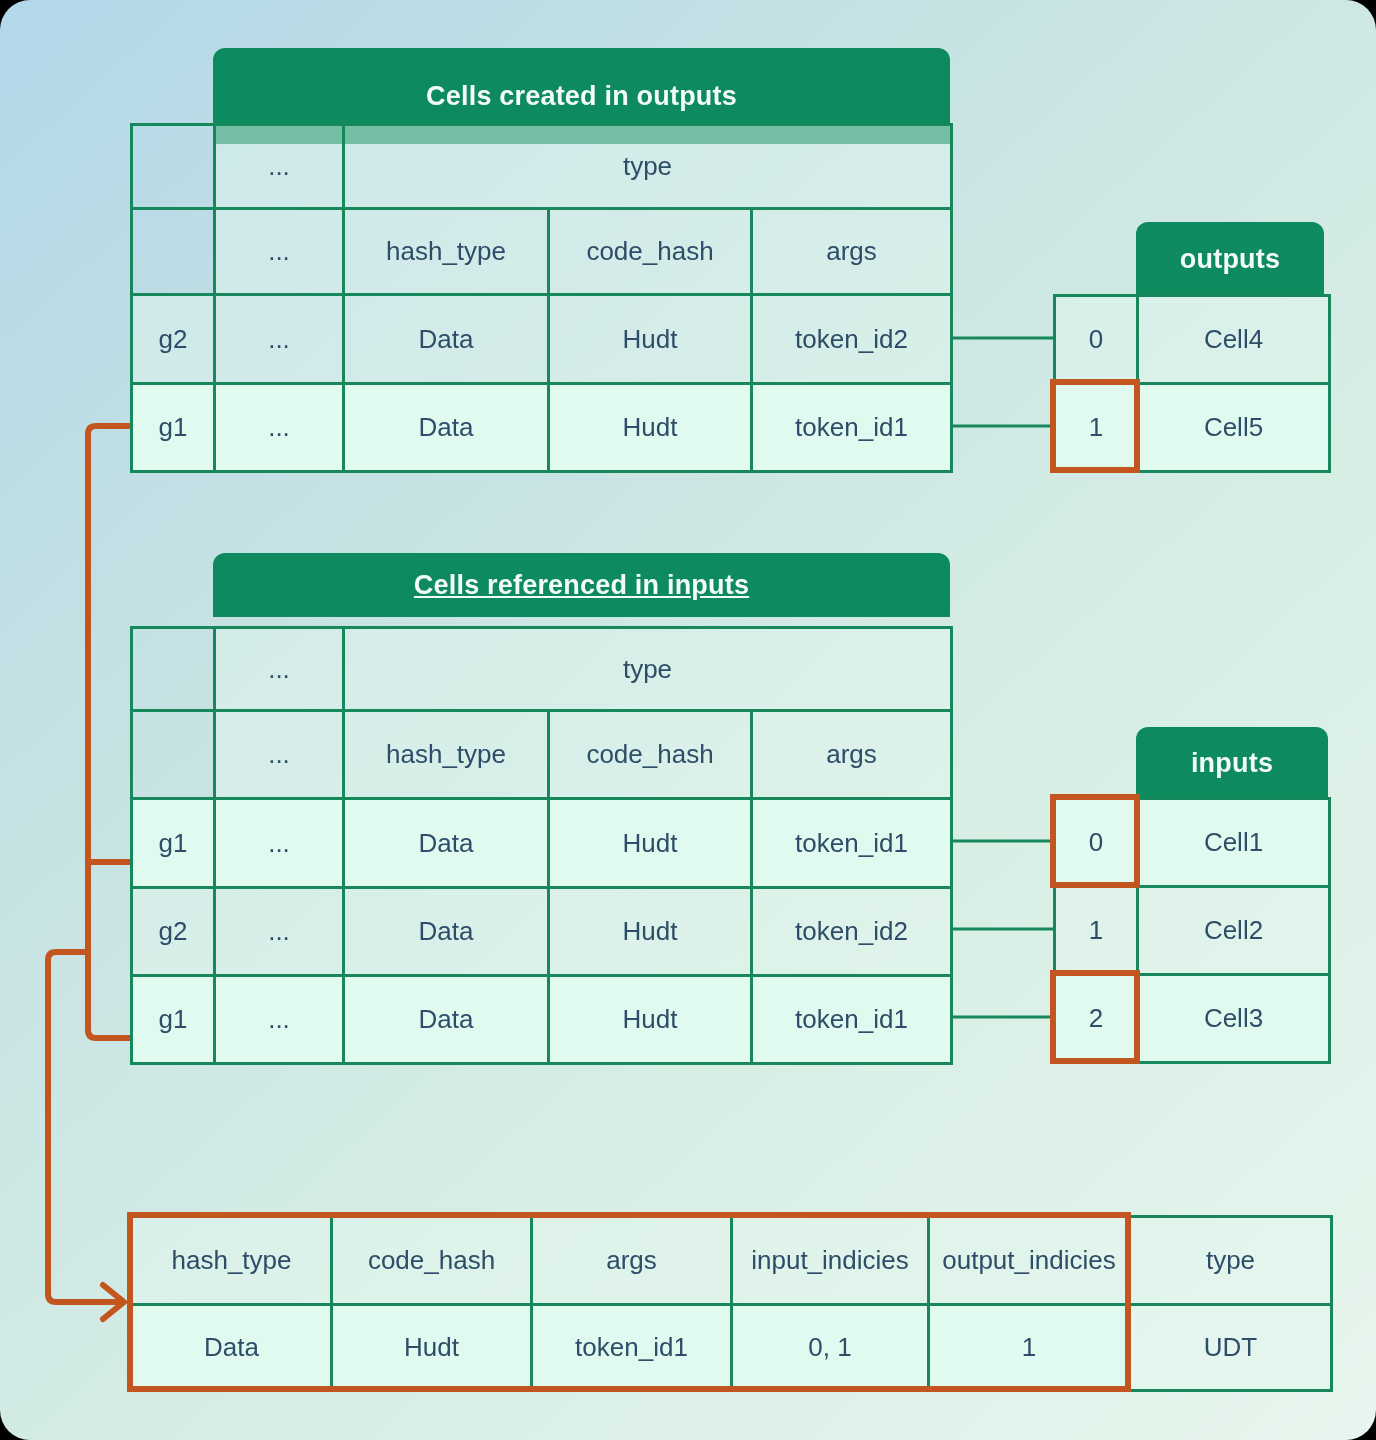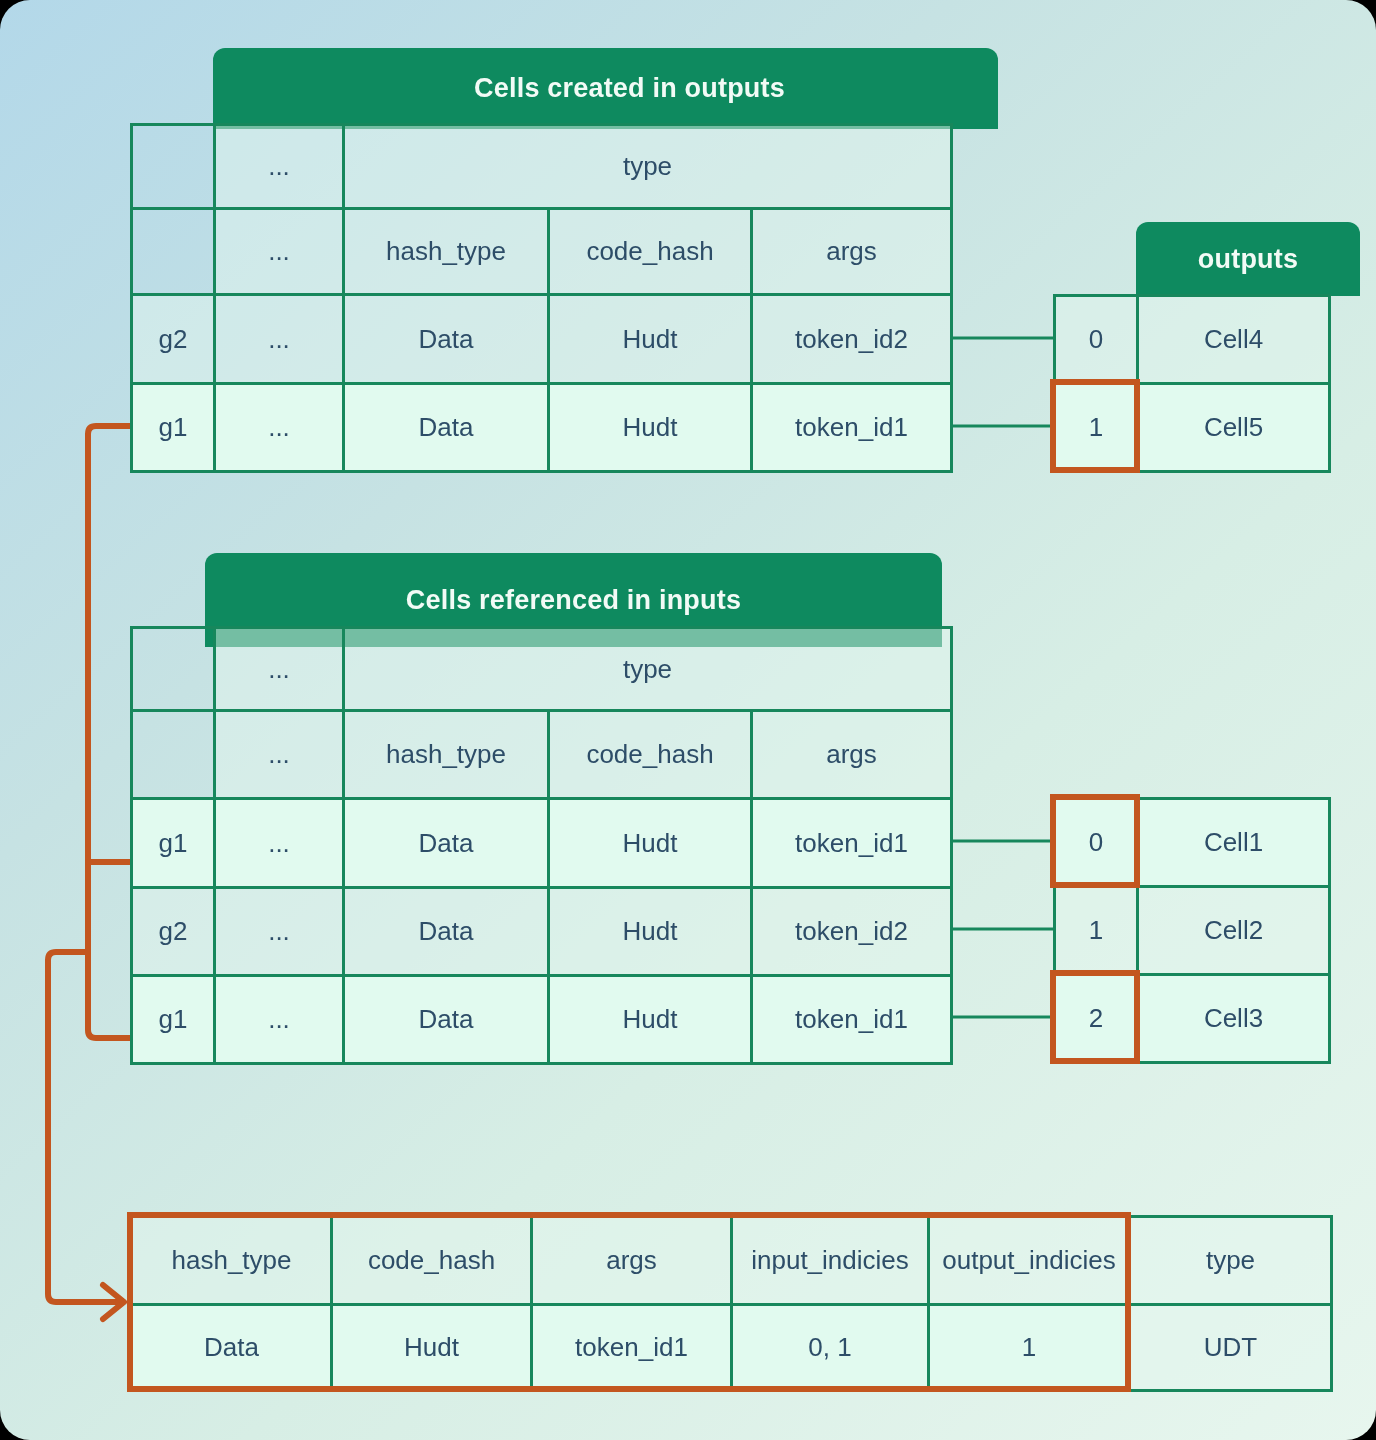--- a/index.html
+++ b/index.html
@@ -68,21 +68,21 @@
     <path d="M 950 841 L 1053 841" stroke="#17875c" stroke-width="3" fill="none"></path>
     <path d="M 950 929 L 1053 929" stroke="#17875c" stroke-width="3" fill="none"></path>
     <path d="M 950 1017 L 1053 1017" stroke="#17875c" stroke-width="3" fill="none"></path>
 
     <path d="M 131 426 L 96 426 Q 88 426 88 434 L 88 1030 Q 88 1038 96 1038 L 131 1038" stroke="#c3561f" stroke-width="6" fill="none" stroke-linecap="round"></path>
     <path d="M 88 862 L 131 862" stroke="#c3561f" stroke-width="6" fill="none" stroke-linecap="round"></path>
     <path d="M 88 952 L 56 952 Q 48 952 48 960 L 48 1294 Q 48 1302 56 1302 L 118 1302" stroke="#c3561f" stroke-width="6" fill="none" stroke-linecap="round"></path>
     <path d="M 103 1285 L 124 1302 L 103 1319" stroke="#c3561f" stroke-width="6" fill="none" stroke-linecap="round" stroke-linejoin="round"></path>
   </svg>
 
-  <div class="hdr" style="left:213px;top:48px;width:737px;height:81px;padding-left:48px;">Cells created in outputs</div>
+  <div class="hdr" style="left:213px;top:48px;width:737px;height:96px;">Cells created in outputs</div>
   <table class="tbl" style="left:130px;top:123px;">
     <colgroup>
         <col style="width:83px">
         <col style="width:129px">
         <col style="width:205px">
         <col style="width:203px">
         <col style="width:200px">
       </colgroup>
     <tbody>
         <tr style="height:84px">
@@ -107,39 +107,39 @@
     <tr style="height:88px">
       <td class="hl">g1</td>
       <td class="hl">...</td>
       <td class="hl">Data</td>
       <td class="hl">Hudt</td>
       <td class="hl">token_id1</td>
     </tr>
   </tbody>
     </table>
 
-  <div class="hdr" style="left:1136px;top:222px;width:224px;height:74px;">outputs</div>
+  <div class="hdr" style="left:1136px;top:222px;width:188px;height:74px;">outputs</div>
   <table class="tbl" style="left:1053px;top:294px;">
     <colgroup>
         <col style="width:83px">
         <col style="width:192px">
       </colgroup>
     <tbody>
         <tr style="height:88px">
       <td class="tr">0</td>
       <td class="tr">Cell4</td>
     </tr>
     <tr style="height:88px">
       <td class="hl">1</td>
       <td class="hl">Cell5</td>
     </tr>
   </tbody>
     </table>
 
-  <div class="hdr" style="left:205px;top:553px;width:737px;height:94px;">Cells referenced in inputs</div>
+  <div class="hdr" style="left:213px;top:553px;width:737px;height:64px;text-decoration:underline;">Cells referenced in inputs</div>
   <table class="tbl" style="left:130px;top:626px;">
     <colgroup>
         <col style="width:83px">
         <col style="width:129px">
         <col style="width:205px">
         <col style="width:203px">
         <col style="width:200px">
       </colgroup>
     <tbody>
         <tr style="height:83px">
@@ -171,20 +171,21 @@
     <tr style="height:88px">
       <td class="hl">g1</td>
       <td class="hl">...</td>
       <td class="hl">Data</td>
       <td class="hl">Hudt</td>
       <td class="hl">token_id1</td>
     </tr>
   </tbody>
     </table>
 
+  <div class="hdr" style="left:1136px;top:727px;width:192px;height:72px;">inputs</div>
   <table class="tbl" style="left:1053px;top:797px;">
     <colgroup>
         <col style="width:83px">
         <col style="width:192px">
       </colgroup>
     <tbody>
         <tr style="height:88px">
       <td class="hl">0</td>
       <td class="hl">Cell1</td>
     </tr>

